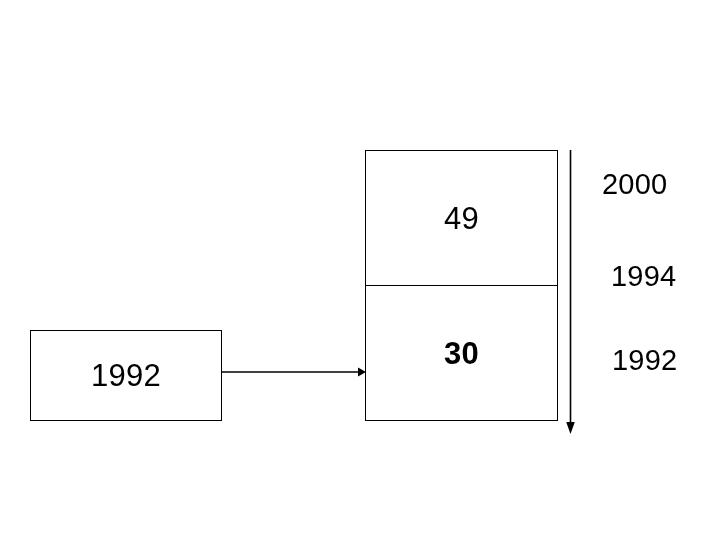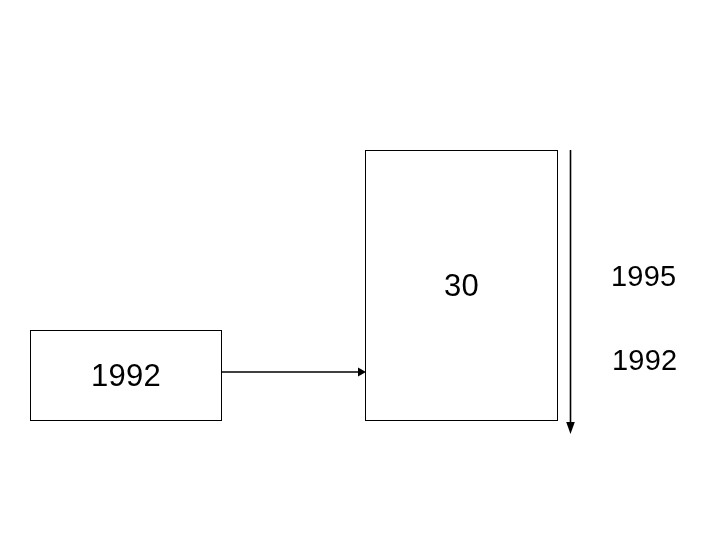--- a/index.html
+++ b/index.html
@@ -65,20 +65,21 @@
   .stack-cell {
     flex: 1 1 0;
     box-sizing: border-box;
     display: flex;
     align-items: center;
     justify-content: center;
     background: #ffffff;
   }
   .stack-cell + .stack-cell {
     border-top: 1.4px solid #000000;
+    font-weight: bold;
   }
   .stack-value {
     font-size: 31px;
     line-height: 1;
     letter-spacing: 0.2px;
     white-space: nowrap;
   }
 
   
   #timeline-axis {
@@ -111,25 +112,29 @@
     <span class="node-label">1992</span>
   </div>
 
   <svg id="flow-arrow" viewBox="0 0 144 18" aria-hidden="true">
     <line x1="0" y1="9" x2="136" y2="9" stroke="#000000" stroke-width="1.4"></line>
     <polygon points="136,4.4 144,9 136,13.6" fill="#000000"></polygon>
   </svg>
 
   <div id="value-stack">
     <div class="stack-cell">
+      <span class="stack-value">49</span>
+    </div>
+    <div class="stack-cell">
       <span class="stack-value">30</span>
     </div>
   </div>
 
   <svg id="timeline-axis" viewBox="0 0 22 288" aria-hidden="true">
     <line x1="10.5" y1="4" x2="10.5" y2="277" stroke="#000000" stroke-width="1.6"></line>
     <polygon points="6.2,276 14.8,276 10.5,288" fill="#000000"></polygon>
   </svg>
 
-  <div class="year-label" id="year-label-1">1995</div>
+  <div class="year-label" id="year-label-0">2000</div>
+  <div class="year-label" id="year-label-1">1994</div>
   <div class="year-label" id="year-label-2">1992</div>
 
 </div>
 
 </body></html>

